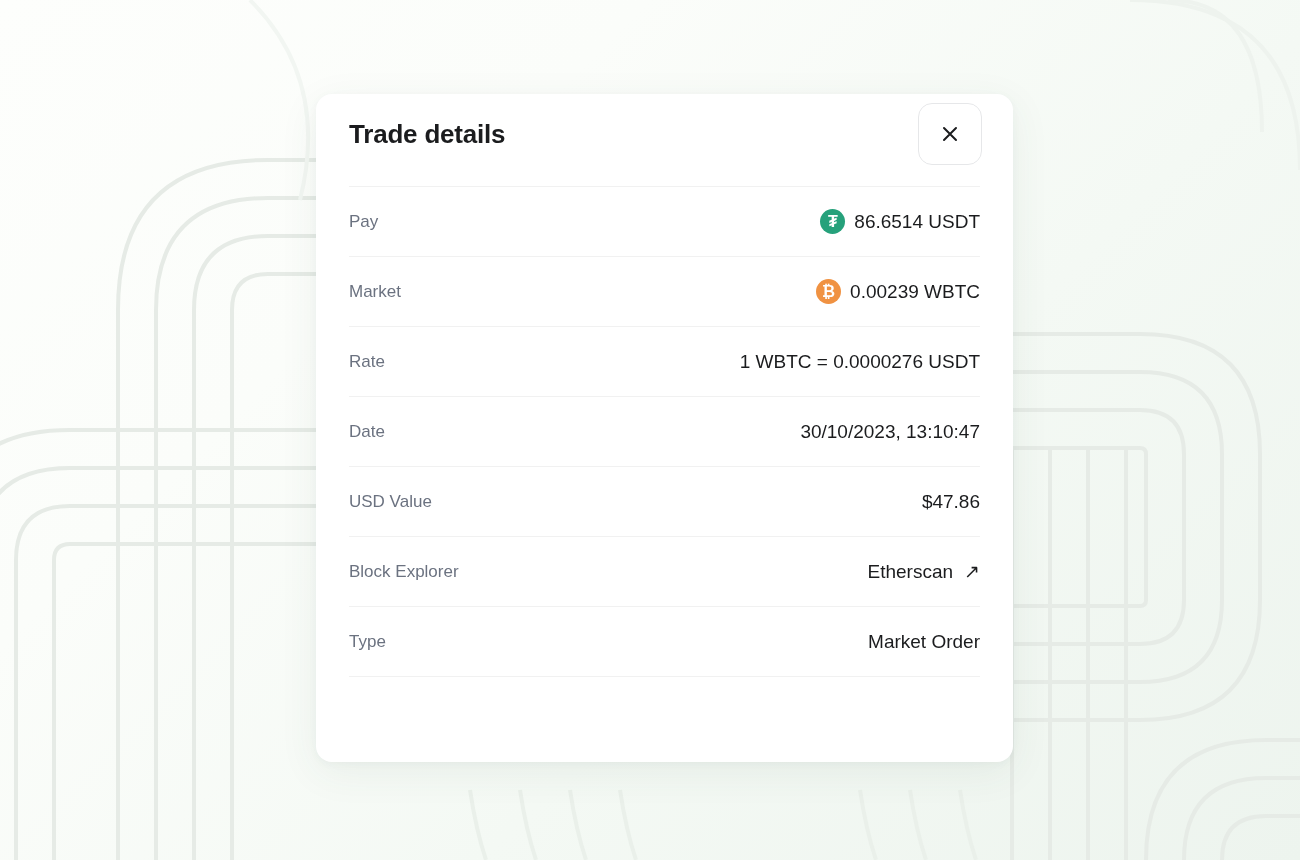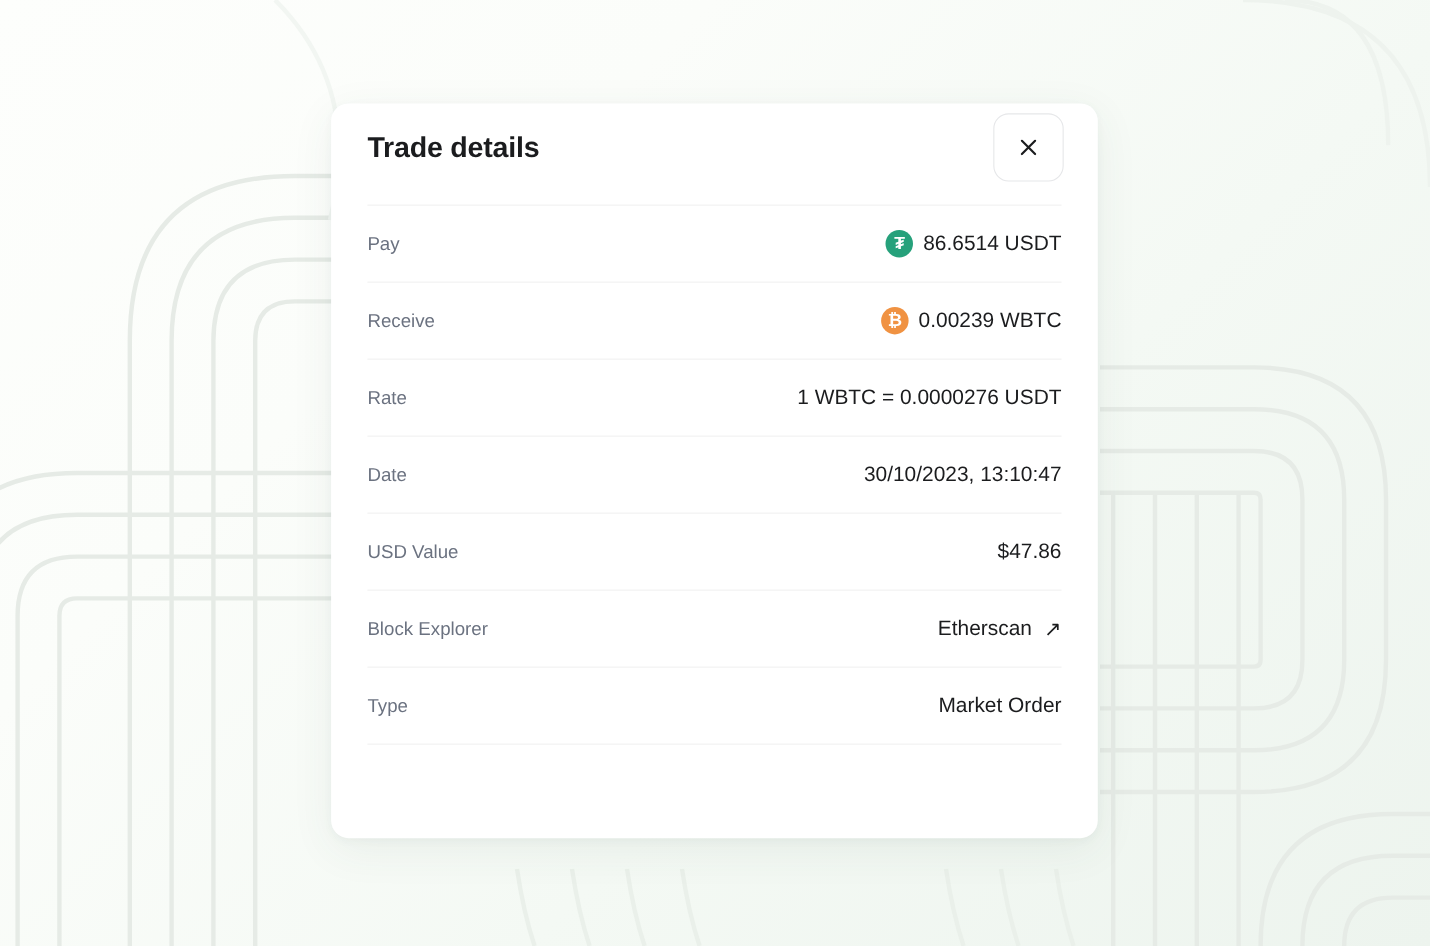--- a/index.html
+++ b/index.html
@@ -19,21 +19,21 @@
   
   #bg-art {
     position:absolute; inset:0;
     width:1300px; height:860px;
     pointer-events:none;
   }
 
   
   .card {
     position:absolute;
-    left:301px; top:94px;
+    left:316px; top:94px;
     width:697px; height:668px;
     background:#ffffff;
     border-radius:16px;
     box-shadow:0 10px 40px rgba(60,80,65,0.07),
                0 2px 8px rgba(60,80,65,0.04);
     overflow:hidden;
   }
 
   .card-header {
     position:relative;
@@ -174,21 +174,21 @@
 
     <div class="row">
       <span class="row-label">Pay</span>
       <span class="row-value">
         <span class="coin coin-usdt">₮</span>
         <span>86.6514 USDT</span>
       </span>
     </div>
 
     <div class="row">
-      <span class="row-label">Receive</span>
+      <span class="row-label">Market</span>
       <span class="row-value">
         <span class="coin coin-wbtc">₿</span>
         <span>0.00239 WBTC</span>
       </span>
     </div>
 
     <div class="row">
       <span class="row-label">Rate</span>
       <span class="row-value">1 WBTC = 0.0000276 USDT</span>
     </div>

